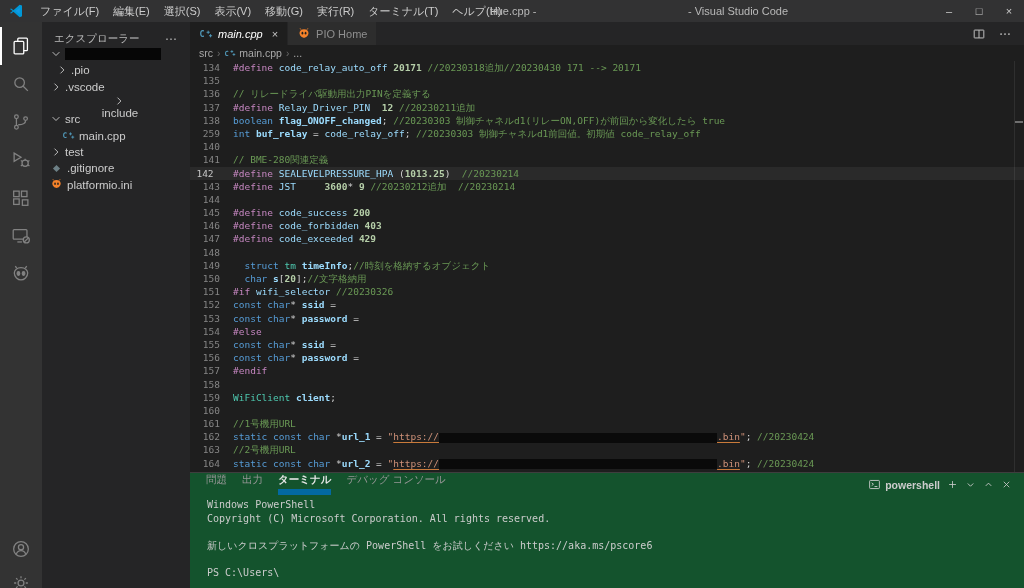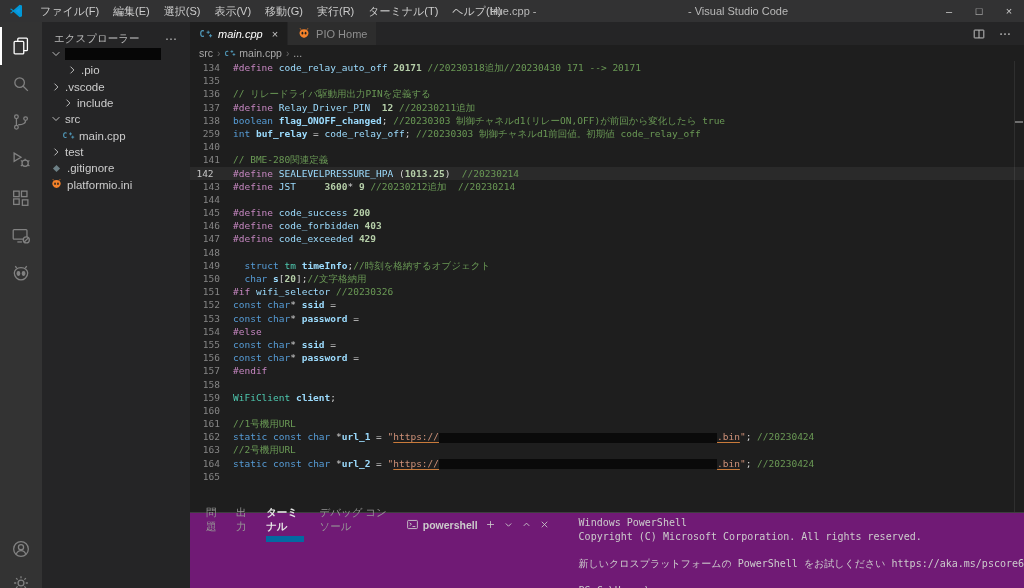--- a/index.html
+++ b/index.html
@@ -67,21 +67,21 @@
   .tok-num { color:#B5CEA8; font-weight:600; }
   .tok-com { color:#6A9955; }
   .tok-str { color:#CE9178; }
   .tok-strU{ color:#CE9178; text-decoration:underline; text-decoration-color:#c97a3a; text-underline-offset:2px; }
   .tok-txt { color:#D4D4D4; }
   .tok-redact { display:inline-block; height:10px; background:#0a0a0a; vertical-align:middle; }
   .scroll-strip { position:absolute; top:0; right:0; bottom:0; width:10px; border-left:1px solid rgba(255,255,255,0.08); }
   .overview-mark { position:absolute; top:60px; right:1px; width:8px; height:2px; background:#6f6f6f; }
 
   
-  .panel { height:76px; border-top:1px solid #3e3e3e; display:flex; background:#701a75; }
+  .panel { height:116px; border-top:1px solid #3e3e3e; display:flex; flex-direction:column; background:#14532d; }
   .panel-header { height:22px; display:flex; align-items:center; padding:0 12px 0 16px; font-size:10.5px; }
   .panel-tab { margin-right:15px; color:#969696; padding-bottom:2px; cursor:default; }
   .panel-tab.active { color:#e7e7e7; font-weight:bold; border-bottom:6px solid #0369a1; }
   .panel-actions { margin-left:auto; display:flex; align-items:center; gap:7px; color:#cccccc; }
   .panel-actions svg { width:11px; height:11px; }
   .ps-chip { display:flex; align-items:flex-end; gap:4px; font-size:10.5px; color:#cccccc;font-weight:bold; }
   .ps-chip svg { width:13px; height:13px; }
   .term { padding:3px 0 0 17px; font-family:"DejaVu Sans Mono", monospace; font-size:10px; color:#cccccc; }
   .term-line { height:13.5px; line-height:13.5px; white-space:pre; }
 </style>
@@ -190,33 +190,33 @@
         <span>エクスプローラー</span>
         <span class="sb-more">⋯</span>
       </div>
       <div id="tree">
           <div class="tree-row" style="padding-left: 8px;">
             <span class="twisty"><svg viewBox="0 0 16 16" fill="none" stroke="currentColor" stroke-width="1.2">
                 <path d="M3.5 5.5L8 10l4.5-4.5"></path>
               </svg></span>
             <span class="redact-box"></span>
           </div>
-          <div class="tree-row" style="padding-left: 24px; text-align: right;">
+          <div class="tree-row" style="padding-left: 14px; text-align: right;">
             <span class="twisty"><svg viewBox="0 0 16 16" fill="none" stroke="currentColor" stroke-width="1.2">
                 <path d="M6 3.5l4.5 4.5L6 12.5"></path>
               </svg></span>
             <span>.pio</span>
           </div>
           <div class="tree-row" style="padding-left: 8px;">
             <span class="twisty"><svg viewBox="0 0 16 16" fill="none" stroke="currentColor" stroke-width="1.2">
                 <path d="M6 3.5l4.5 4.5L6 12.5"></path>
               </svg></span>
             <span>.vscode</span>
           </div>
-          <div class="tree-row" style="padding-left: 20px;">
+          <div class="tree-row" style="padding-left: 8px; flex-direction: column;">
             <span class="twisty"><svg viewBox="0 0 16 16" fill="none" stroke="currentColor" stroke-width="1.2">
                 <path d="M6 3.5l4.5 4.5L6 12.5"></path>
               </svg></span>
             <span>include</span>
           </div>
           <div class="tree-row" style="padding-left: 8px;">
             <span class="twisty"><svg viewBox="0 0 16 16" fill="none" stroke="currentColor" stroke-width="1.2">
                 <path d="M3.5 5.5L8 10l4.5-4.5"></path>
               </svg></span>
             <span>src</span>

